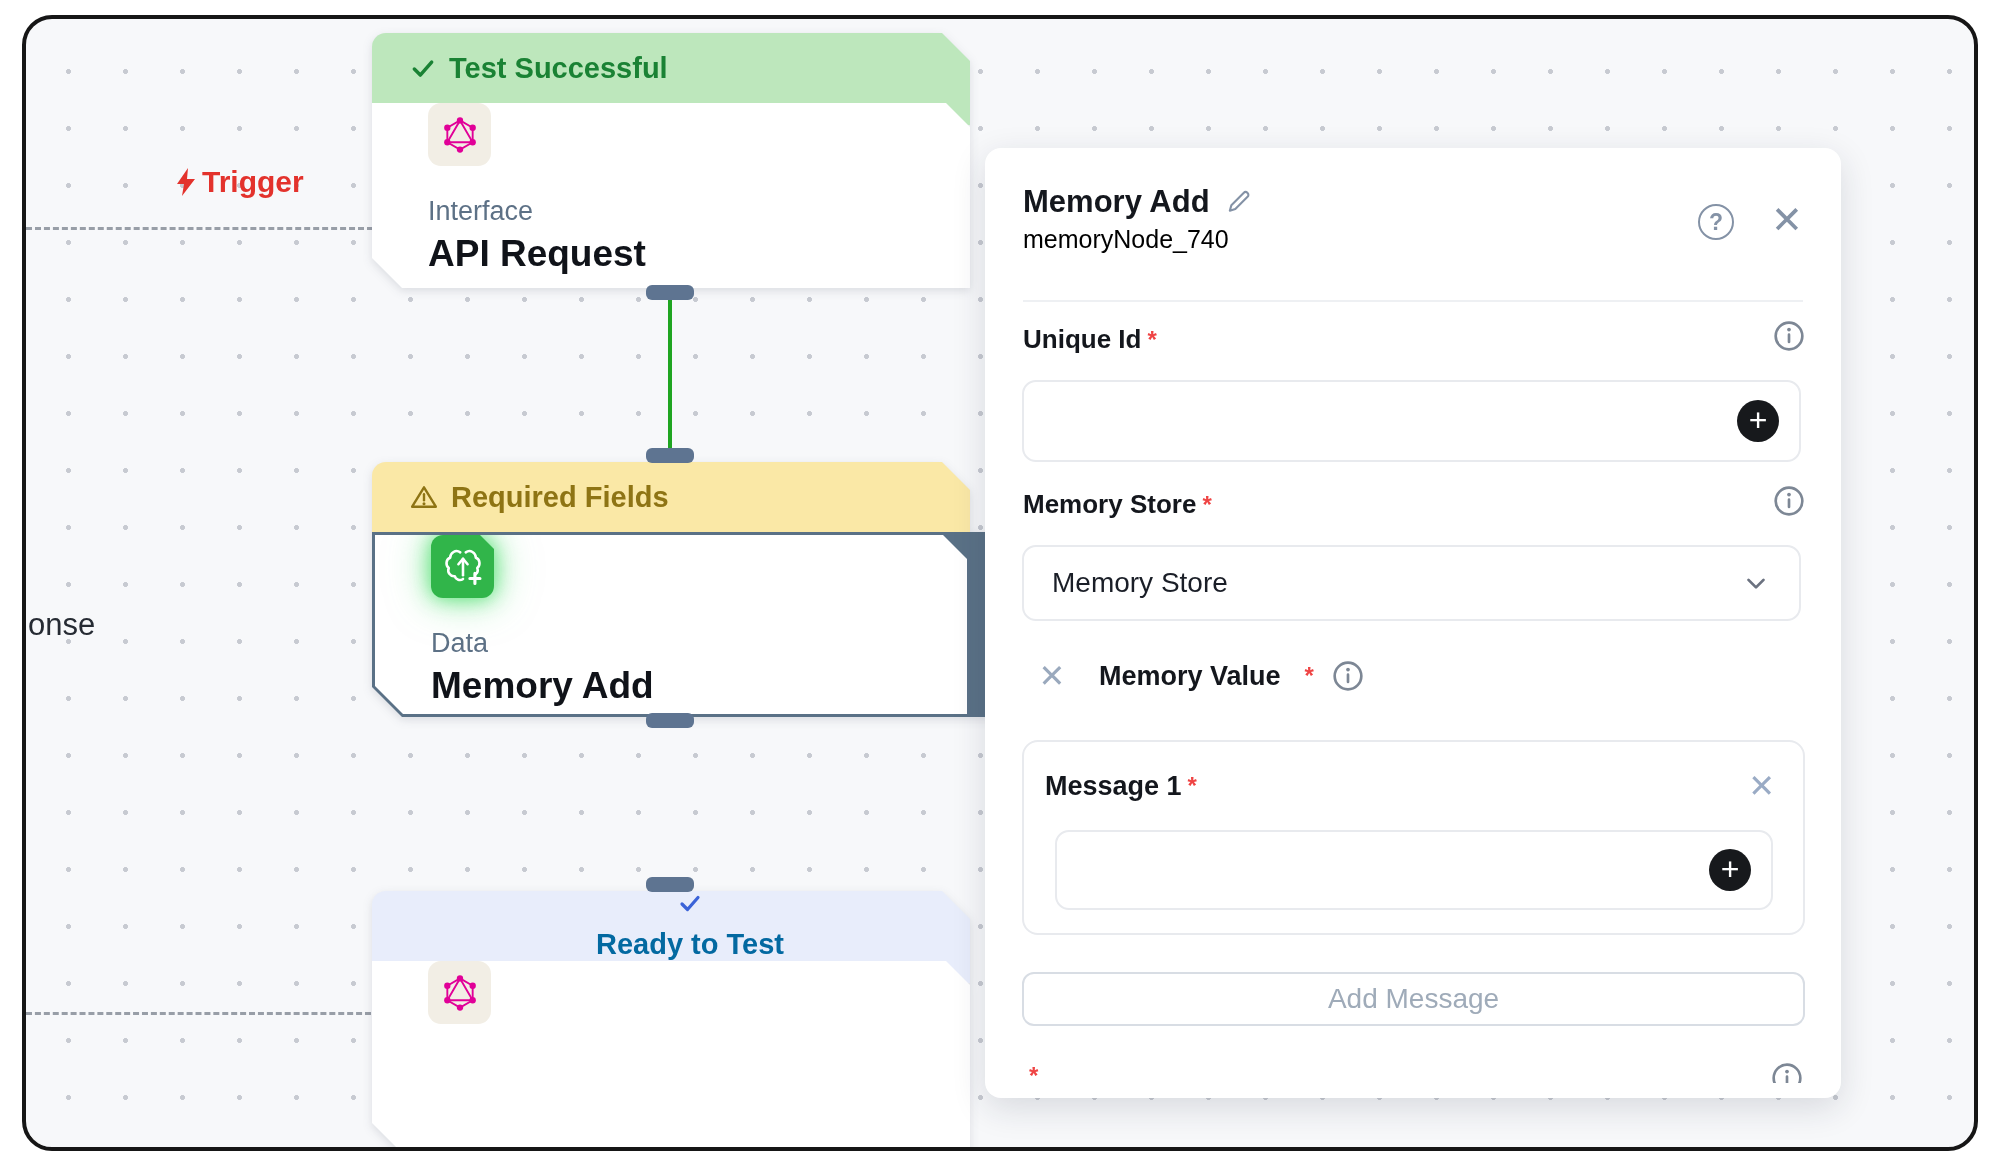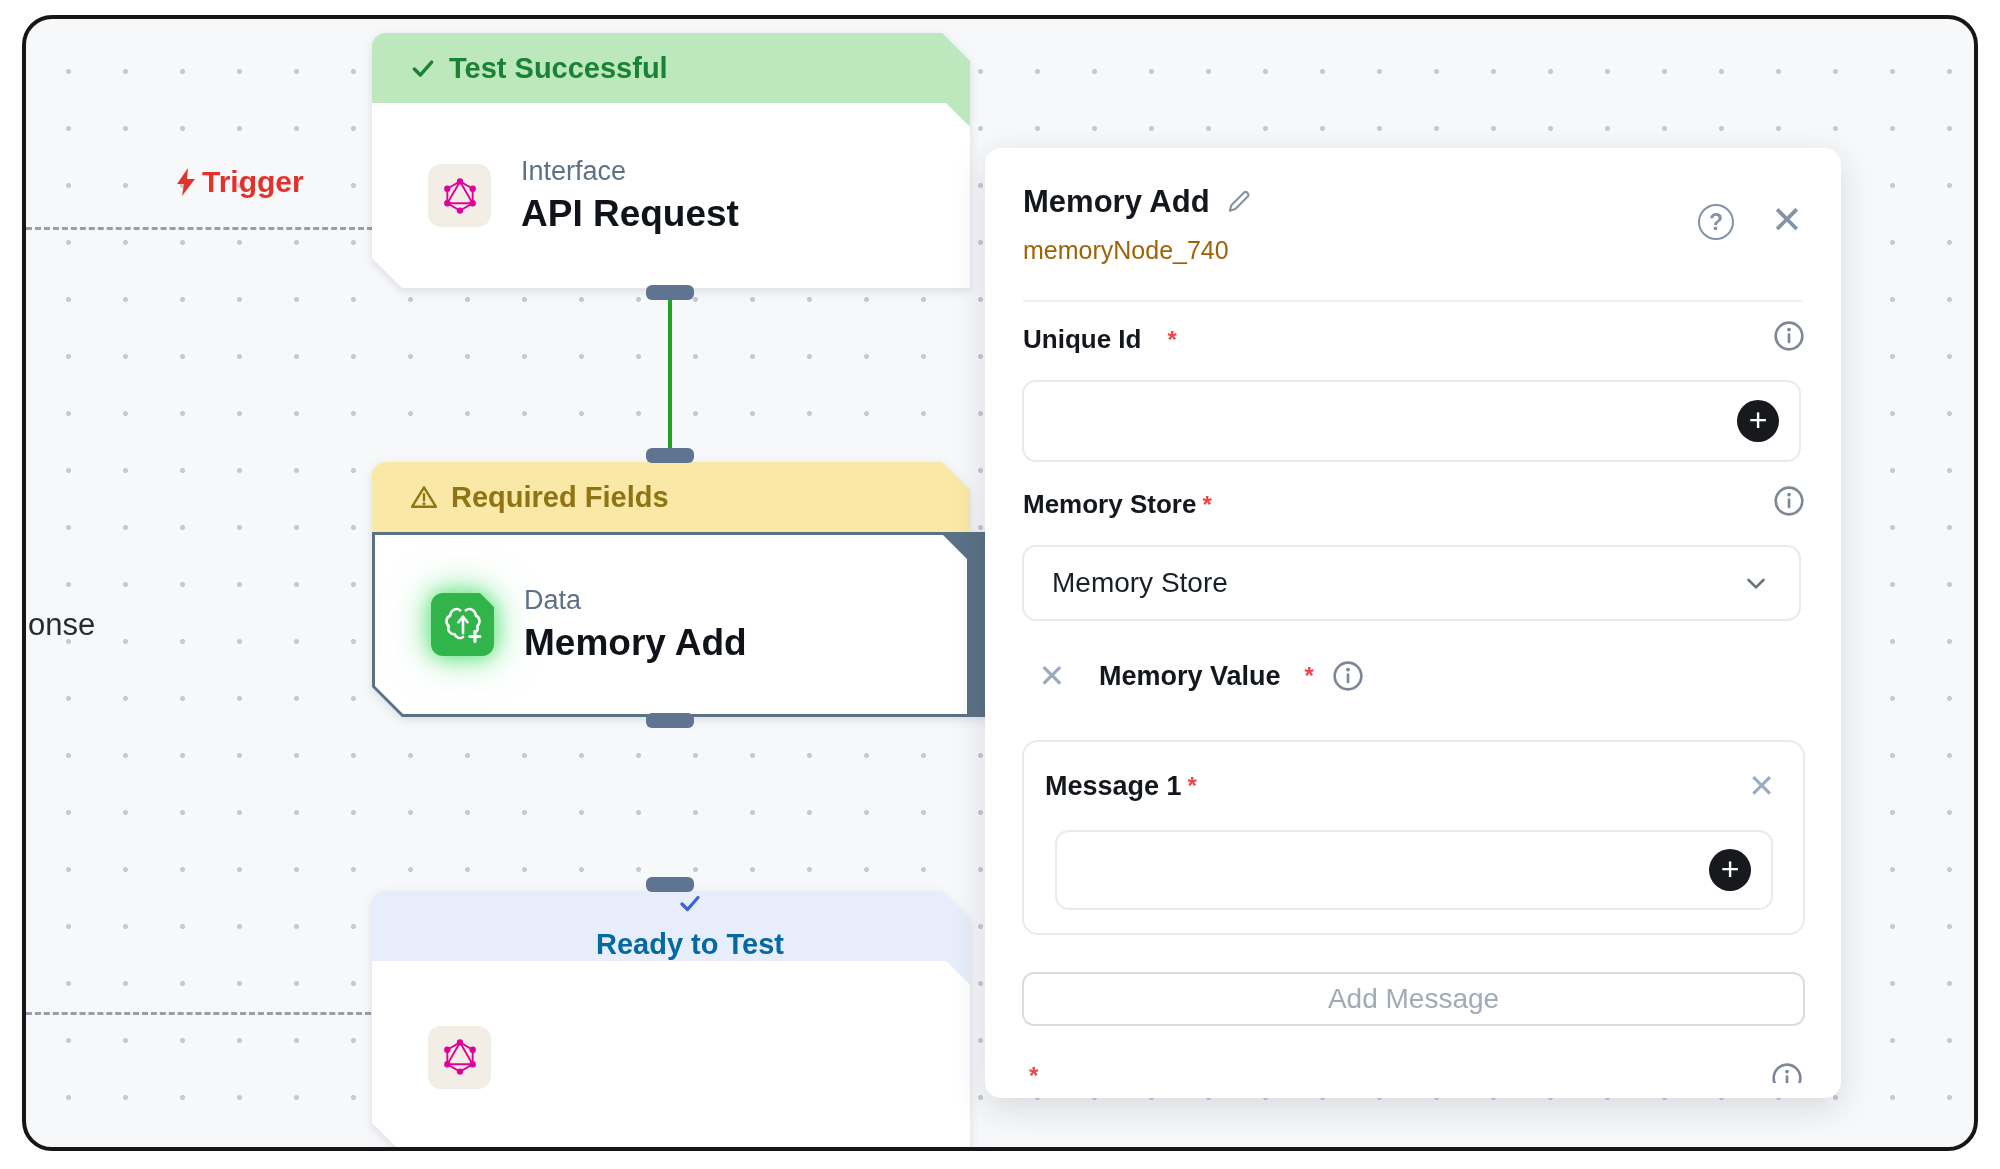--- a/index.html
+++ b/index.html
@@ -41,21 +41,21 @@
 
   .card { position:absolute; left:0; top:70px; width:598px; height:185px; background:#ffffff;
     clip-path: polygon(0 0, calc(100% - 24px) 0, 100% 24px, 100% 100%, 30px 100%, 0 calc(100% - 30px)); }
   .node-3 .card { height:192px; }
 
   .card-sel-border { position:absolute; left:0; top:70px; width:648px; height:185px; background:#5a7186;
     clip-path: polygon(0 0, calc(100% - 26px) 0, 100% 26px, 100% 100%, 30px 100%, 0 calc(100% - 30px)); }
   .card-sel-inner { position:absolute; left:3px; top:3px; width:592px; height:179px; background:#ffffff;
     clip-path: polygon(0 0, calc(100% - 24px) 0, 100% 24px, 100% 100%, 28px 100%, 0 calc(100% - 28px)); }
 
-  .card-content { position:absolute; inset:0; display:flex; align-items:center; padding-left:56px; gap:30px; }
+  .card-content { position:absolute; inset:0; display:flex; align-items:flex-start; padding-left:56px; gap:30px;flex-direction:column; }
   .icon-tile { width:63px; height:63px; border-radius:13px; background:#f2eee5;
     display:flex; align-items:center; justify-content:center; flex:0 0 auto; }
   .icon-tile-green { background:#31b54a; border-radius:12px;
     clip-path: polygon(0 0, calc(100% - 14px) 0, 100% 14px, 100% 100%, 0 100%);
   }
   .glow-wrap { width:63px; height:63px; flex:0 0 auto; filter:drop-shadow(0 0 10px rgba(74,222,107,.85)) drop-shadow(0 0 18px rgba(74,222,107,.5)); }
   .glow-wrap .icon-tile-green { width:63px; height:63px; display:flex; align-items:center; justify-content:center; }
   .card-texts { display:flex; flex-direction:column; gap:6px; }
   .card-category { font-size:27px; color:#5d7186; }
   .card-title { font-size:37px; font-weight:700; color:#101319; }
@@ -68,33 +68,33 @@
 
   
   .cursor { position:absolute; left:-4px; top:1112px; }
 
   
   .panel { position:absolute; left:959px; top:129px; width:856px; height:950px; background:#ffffff;
     border-radius:16px; box-shadow:0 10px 34px rgba(25,35,55,.14); overflow:hidden; }
 
   .panel-title-row { position:absolute; left:38px; top:36px; display:flex; align-items:center; gap:14px; }
   .panel-title { font-size:31px; font-weight:700; color:#14171d; }
-  .panel-subtitle { position:absolute; left:38px; top:88px; font-size:25px; color:#a16207; }
+  .panel-subtitle { position:absolute; left:38px; top:77px; font-size:25px; color:#000000; }
   .panel-help { position:absolute; left:713px; top:56px; width:36px; height:36px; border:2.5px solid #8492a6;
     border-radius:50%; color:#8492a6; font-size:23px; font-weight:700; display:flex; align-items:center; justify-content:center; }
   .panel-close { position:absolute; left:782px; top:52px; width:40px; height:40px; color:#8492a6; font-size:38px;
     font-weight:400; display:flex; align-items:center; justify-content:center; line-height:1; }
   .panel-divider { position:absolute; left:38px; top:152px; width:780px; height:0; border-top:2px solid #eef0f3; }
 
   .field-label { font-size:26px; font-weight:700; color:#14171d; }
   .req { color:#ef4444; font-weight:700; margin-left:6px; font-size:24px; }
   .info-icon { width:32px; height:32px; flex:0 0 auto; }
 
   .row-label { position:absolute; left:38px; display:flex; align-items:center; }
-  .row-uid { top:176px;gap:20px; } .row-store { top:341px; }
+  .row-uid { top:176px; } .row-store { top:341px; }
   .info-right { position:absolute; left:788px; }
   .info-uid { top:172px; } .info-store { top:337px; }
 
   .text-input { position:absolute; left:37px; width:779px; background:#fff; border:2px solid #e8eaee; border-radius:14px; }
   .input-uid { top:232px; height:82px; }
   .input-uid input, .msg-input input { position:absolute; inset:0; border:none; outline:none; background:transparent;
     font-size:27px; color:#14171d; padding:0 70px 0 26px; font-family:"Liberation Sans",sans-serif; }
   .plus-btn { position:absolute; right:20px; top:50%; transform:translateY(-50%); width:42px; height:42px;
     border-radius:50%; background:#17191c; color:#fff; border:none; font-size:32px; line-height:1;
     display:flex; align-items:center; justify-content:center; padding-bottom:3px; }

